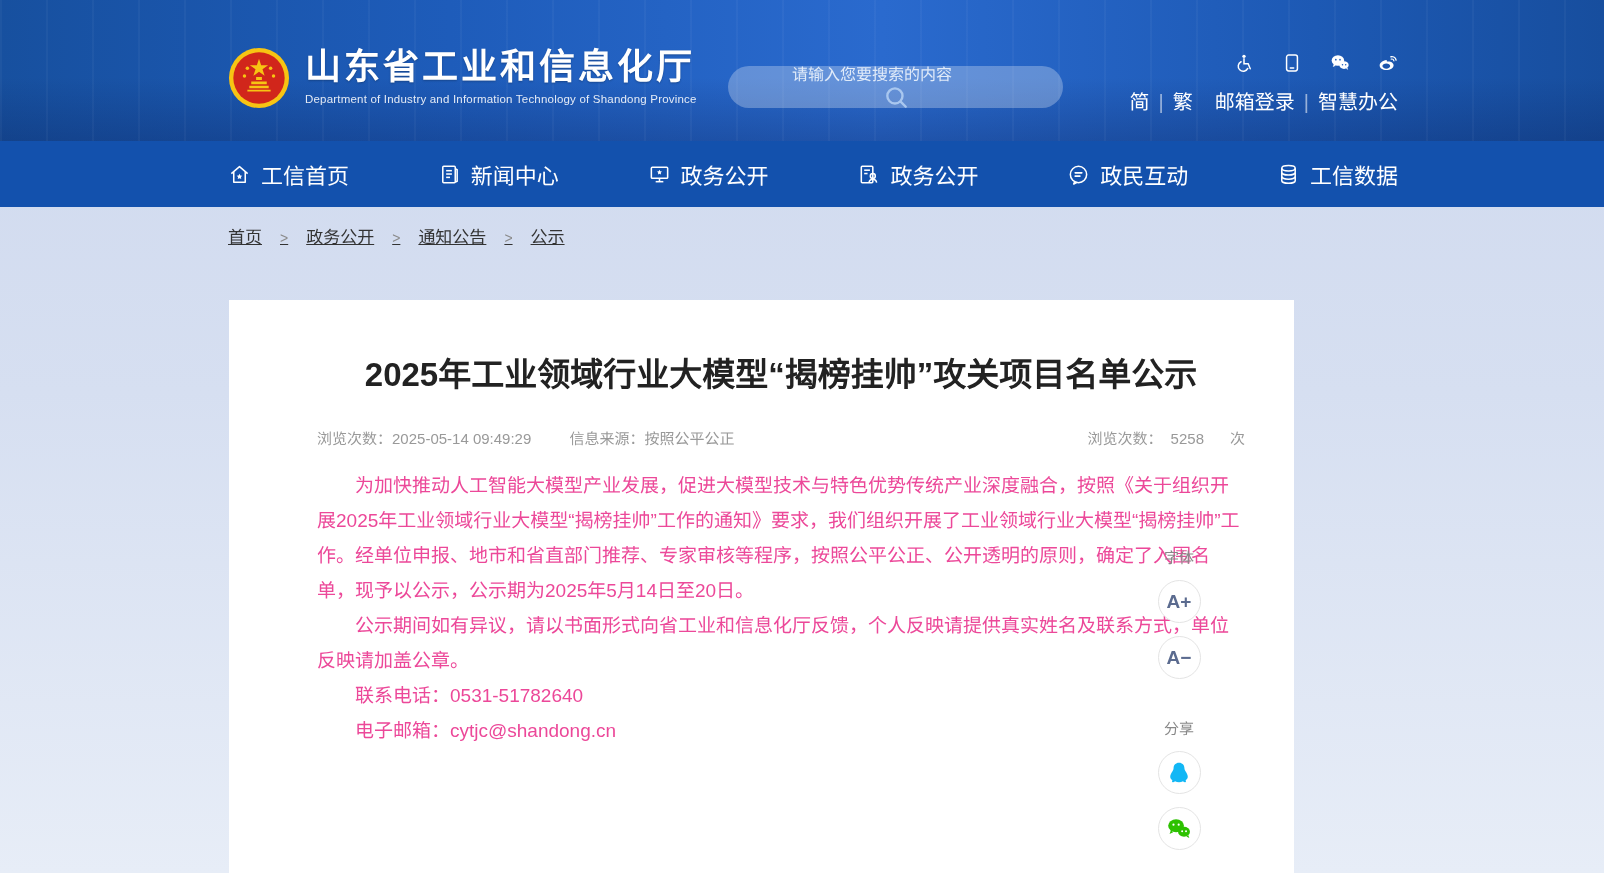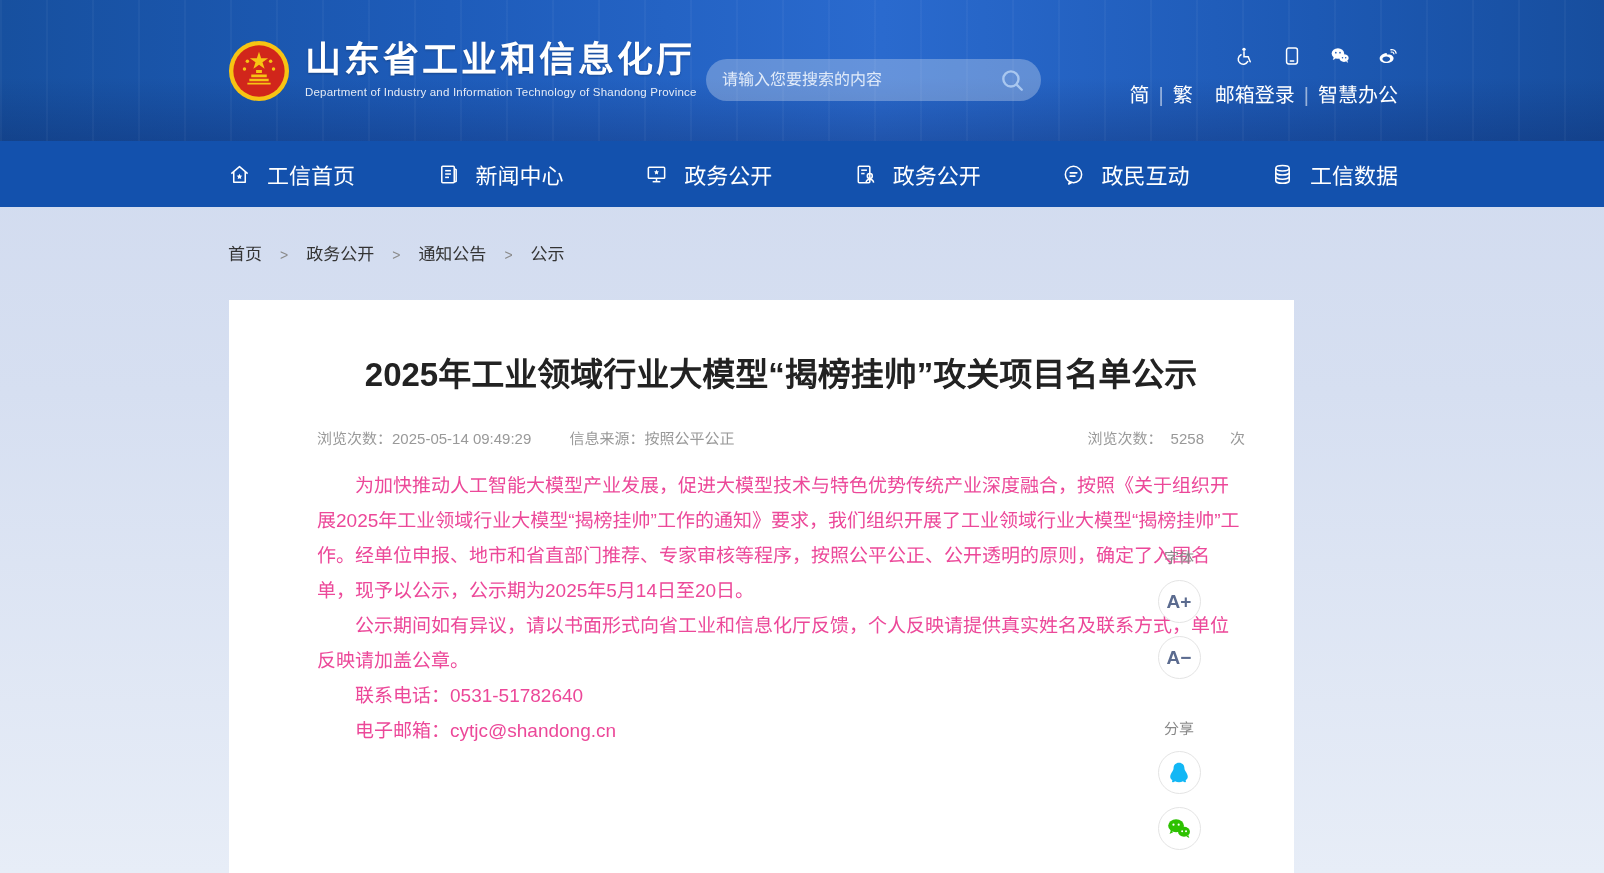--- a/index.html
+++ b/index.html
@@ -13,48 +13,48 @@
     height: 141px; position: relative; overflow: hidden;
     background: linear-gradient(90deg, #17509f 0%, #1e5cba 28%, #2a6ace 55%, #1d59b4 82%, #174e9e 100%);
   }
   .banner::before {
     content:""; position:absolute; inset:0;
     background:
       repeating-linear-gradient(90deg, rgba(255,255,255,0.035) 0 2px, transparent 2px 46px),
       linear-gradient(180deg, transparent 55%, rgba(10,34,92,0.30) 100%);
     pointer-events:none;
   }
-  .banner-inner { position:relative; height:100%; margin:4px 206px 0 228px; }
+  .banner-inner { position:relative; height:100%; margin:11px 206px 0 228px; }
   .brand { position:absolute; left:0; top:36px; display:flex; align-items:flex-start; gap:15px; }
   .emblem { width:62px; height:62px; flex:0 0 auto; }
   .brand-title { color:#fff; font-size:36px; font-weight:bold; letter-spacing:3px; line-height:1.1;
                  text-shadow:0 1px 2px rgba(0,0,0,.25); white-space:nowrap; }
   .brand-sub { color:rgba(255,255,255,.88); font-size:11.5px; margin-top:6px; letter-spacing:.2px; white-space:nowrap; }
-  .search { position:absolute; left:478px; top:55px; width:335px; height:42px;
-            background:rgba(255,255,255,.28); border-radius:21px; display:flex; align-items:center; padding:0 16px; }
+  .search { position:absolute; left:500px; top:55px; width:335px; height:42px;
+            background:rgba(255,255,255,.28); border-radius:21px; display:flex; align-items:center; padding:0 16px;flex-direction:column; }
   .search input {
     flex:1; background:transparent; border:none; outline:none; font-size:16px; color:#fff;
     font-family:"Liberation Sans", sans-serif;
   }
   .search input::placeholder { color:#e8f0fb; opacity:.95; }
   .search-btn { width:26px; height:26px; cursor:pointer; flex:0 0 auto; }
   .top-tools { position:absolute; right:0; top:42px; text-align:right; }
   .top-icons { display:flex; justify-content:flex-end; gap:28px; align-items:center; }
   .top-icons .ticon { width:20px; height:20px; cursor:pointer; display:block; }
   .top-links { margin-top:13px; color:#fff; font-size:20px; white-space:nowrap; }
   .top-links .lnk { cursor:pointer; }
   .top-links .sep { color:rgba(255,255,255,.55); padding:0 9px; }
   .top-links .gap { display:inline-block; width:22px; }
   
   .nav { height:66px; background:#1351ad; }
   .nav-inner { height:100%; margin:0 206px 0 228px; display:flex; justify-content:space-between; align-items:center; }
-  .nav-item { display:flex; align-items:center; gap:16px; color:#fff; font-size:22px; cursor:pointer; white-space:nowrap;justify-content:flex-end; }
+  .nav-item { display:flex; align-items:center; gap:10px; color:#fff; font-size:22px; cursor:pointer; white-space:nowrap;justify-content:flex-end; }
   .nav-item svg { width:23px; height:23px; }
   
-  .breadcrumb { margin:0 206px 0 228px; padding-top:33px; height:93px; font-size:17px; color:#333; }
+  .breadcrumb { margin:0 206px 0 228px; padding-top:16px; height:93px; font-size:17px; color:#333;text-decoration:underline; }
   .crumb { cursor:pointer; margin-right:18px; }
   .crumb-sep { color:#8a8a8a; margin-right:18px; font-size:14px; }
   
   .card { margin-left:229px; width:1065px; min-height:573px; background:#fff; position:relative; }
   .article { margin-left:88px; width:928px; }
   .article-title { padding-top:48px; font-size:33px; font-weight:bold; color:#222; text-align:center; line-height:54px; }
   .meta { margin-top:25px; display:flex; justify-content:space-between; align-items:baseline; color:#999; font-size:15px; }
   .meta-left .m-item { margin-right:34px; }
   .meta-right .num { margin:0 26px 0 8px; }
   .article-body { margin-top:20px; font-size:19px; color:#ec4899; line-height:35px; }

